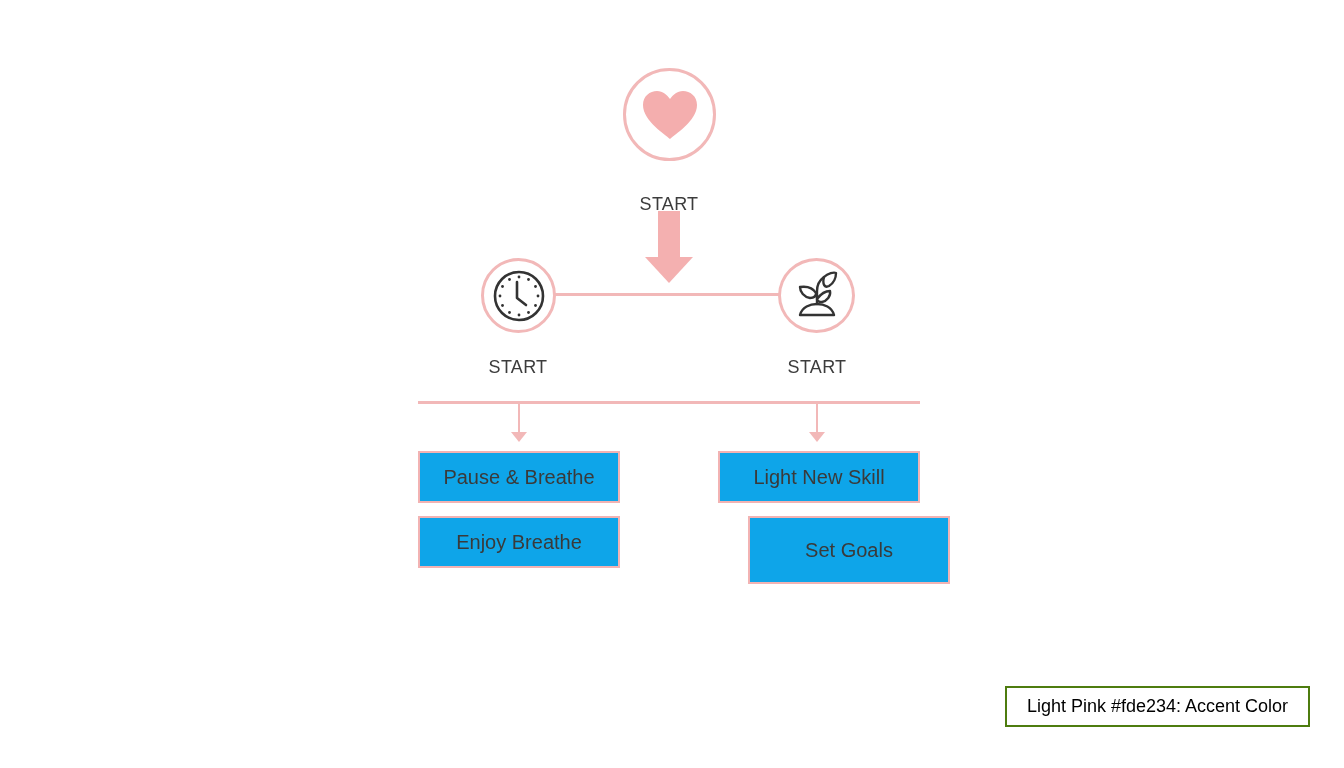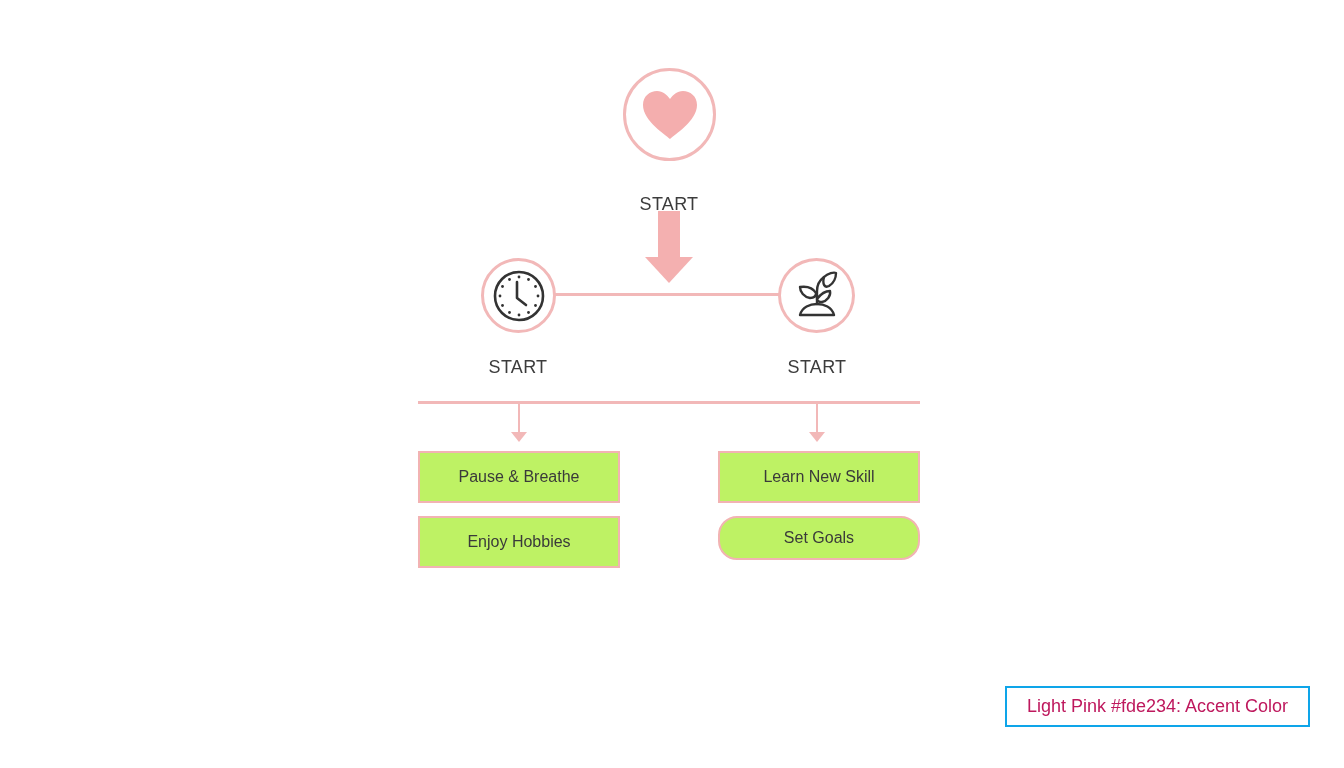--- a/index.html
+++ b/index.html
@@ -15,30 +15,30 @@
     border: 3px solid #f2b8b8; background: #fff; box-sizing: border-box;
     display: flex; align-items: center; justify-content: center;
   }
   .label {
     position: absolute; font-size: 18px; letter-spacing: 0.3px;
     color: #3c3c3c; text-align: center; transform: translateX(-50%);
     white-space: nowrap;
   }
   .box {
     position: absolute; box-sizing: border-box;
-    border: 2px solid #f2b3b3; background: #bef264;
+    border: 2px solid #f2b3b3; background: #0ea5e9;
     display: flex; align-items: center; justify-content: center;
-    font-size: 16px; color: #3a3a3a; white-space: nowrap;
+    font-size: 20px; color: #3a3a3a; white-space: nowrap;
   }
   .hline { position: absolute; height: 3px; background: #f2b8b8; }
   .legend {
     position: absolute; box-sizing: border-box;
-    border: 2px solid #0ea5e9; background: #fff;
+    border: 2px solid #4d7c0f; background: #fff;
     display: flex; align-items: center; justify-content: center;
-    font-size: 18px; color: #be185d; white-space: nowrap;
+    font-size: 18px; color: #000000; white-space: nowrap;
   }
 </style>
 </head>
 <body>
 
 <div>
 
   <div class="circle" style="left:623px; top:68px; width:93px; height:93px;">
     <svg width="60" height="52" viewBox="0 0 60 52">
       <path d="M30 50 C 26 46, 3 32, 3 16 C 3 7, 10 2, 17 2 C 23 2, 27 6, 30 10 C 33 6, 37 2, 43 2 C 50 2, 57 7, 57 16 C 57 32, 34 46, 30 50 Z" fill="#f4aeae"></path>
@@ -94,19 +94,19 @@
     <rect x="8" y="0" width="2" height="30" fill="#f2b8b8"></rect>
     <polygon points="1,29 17,29 9,39" fill="#f2b8b8"></polygon>
   </svg>
 
   <svg class="abs" style="left:808px; top:403px;" width="18" height="40" viewBox="0 0 18 40">
     <rect x="8" y="0" width="2" height="30" fill="#f2b8b8"></rect>
     <polygon points="1,29 17,29 9,39" fill="#f2b8b8"></polygon>
   </svg>
 
   <div class="box" style="left:418px; top:451px; width:202px; height:52px;">Pause &amp; Breathe</div>
-  <div class="box" style="left:418px; top:516px; width:202px; height:52px;">Enjoy Hobbies</div>
+  <div class="box" style="left:418px; top:516px; width:202px; height:52px;">Enjoy Breathe</div>
 
-  <div class="box" style="left:718px; top:451px; width:202px; height:52px;">Learn New Skill</div>
-  <div class="box" style="left:718px; top:516px; width:202px; height:44px;border-radius:19px;">Set Goals</div>
+  <div class="box" style="left:718px; top:451px; width:202px; height:52px;">Light New Skill</div>
+  <div class="box" style="left:748px; top:516px; width:202px; height:68px;">Set Goals</div>
 </div>
 
 <div class="legend" style="left:1005px; top:686px; width:305px; height:41px;">Light Pink #fde234: Accent Color</div>
 
 </body></html>

